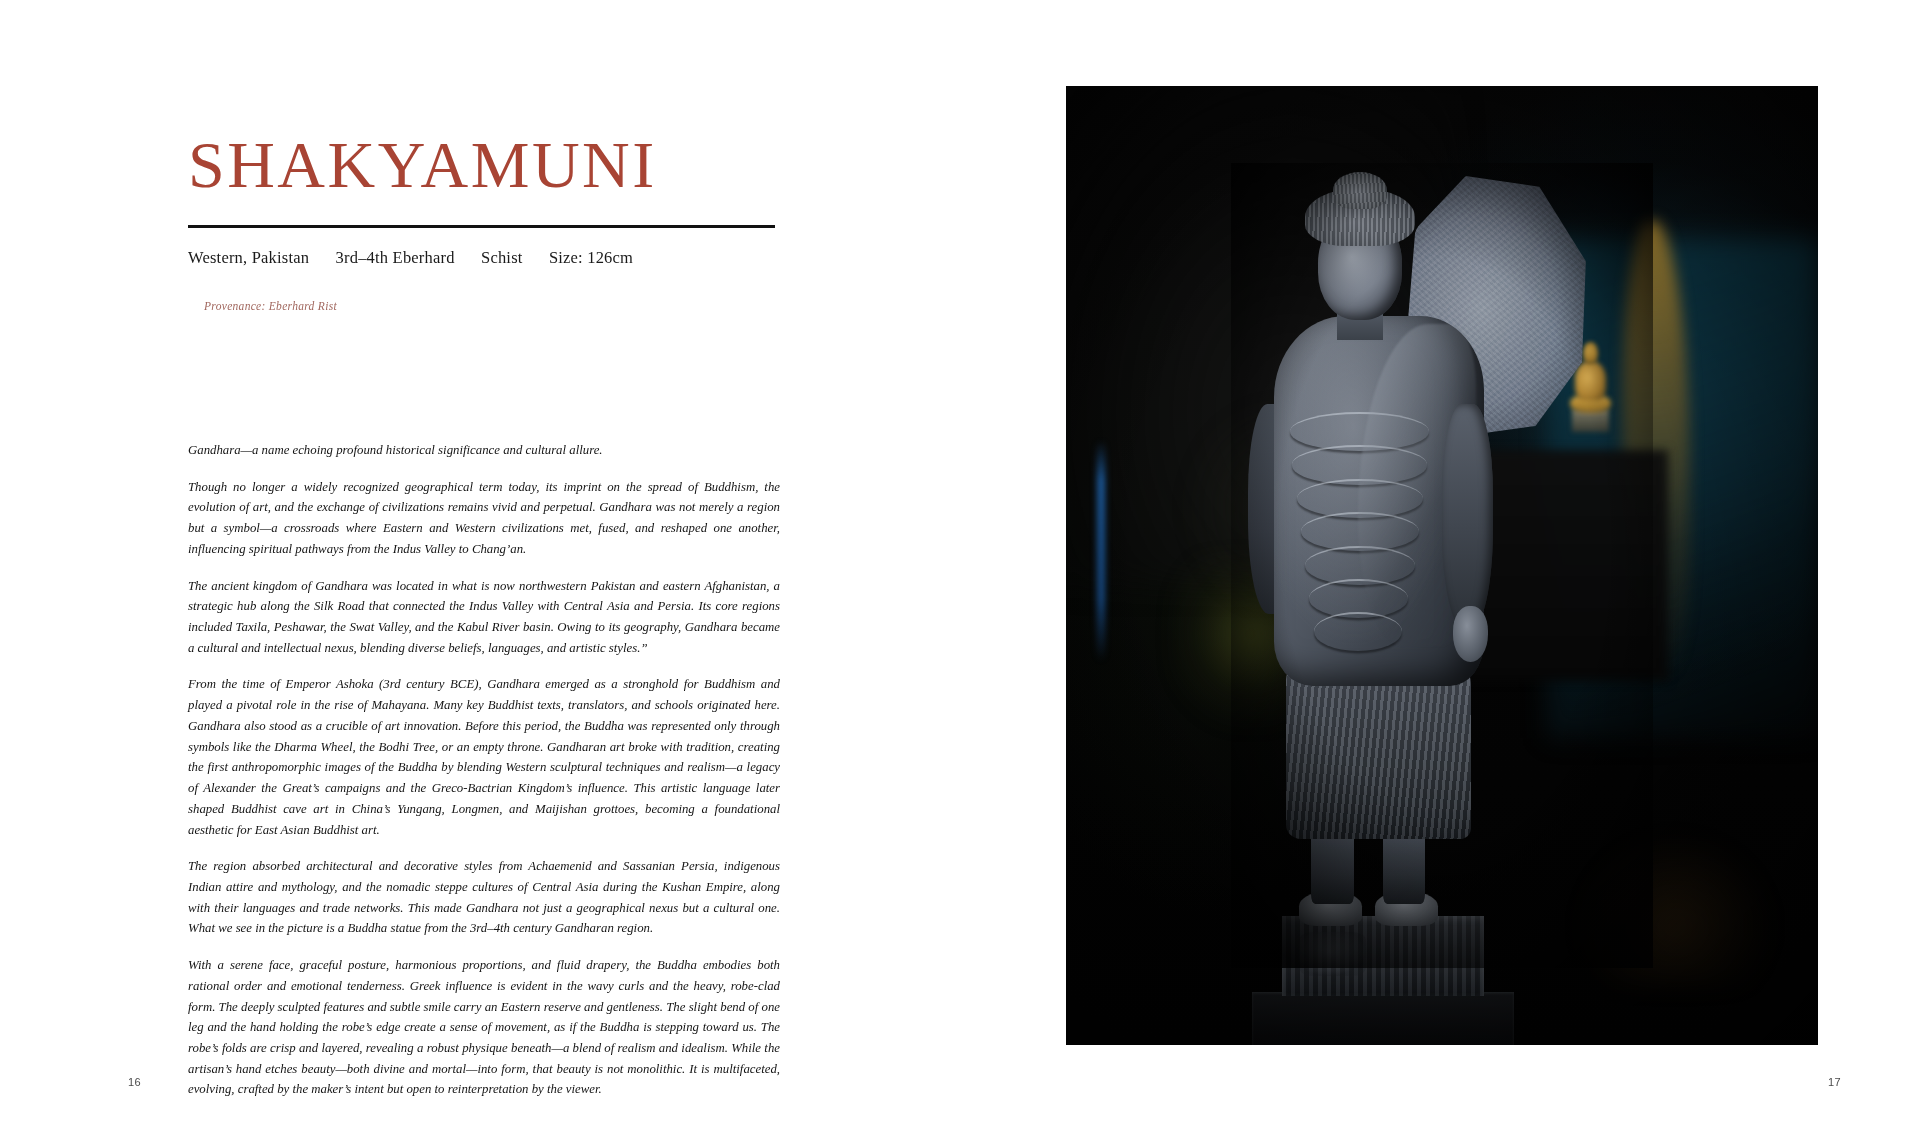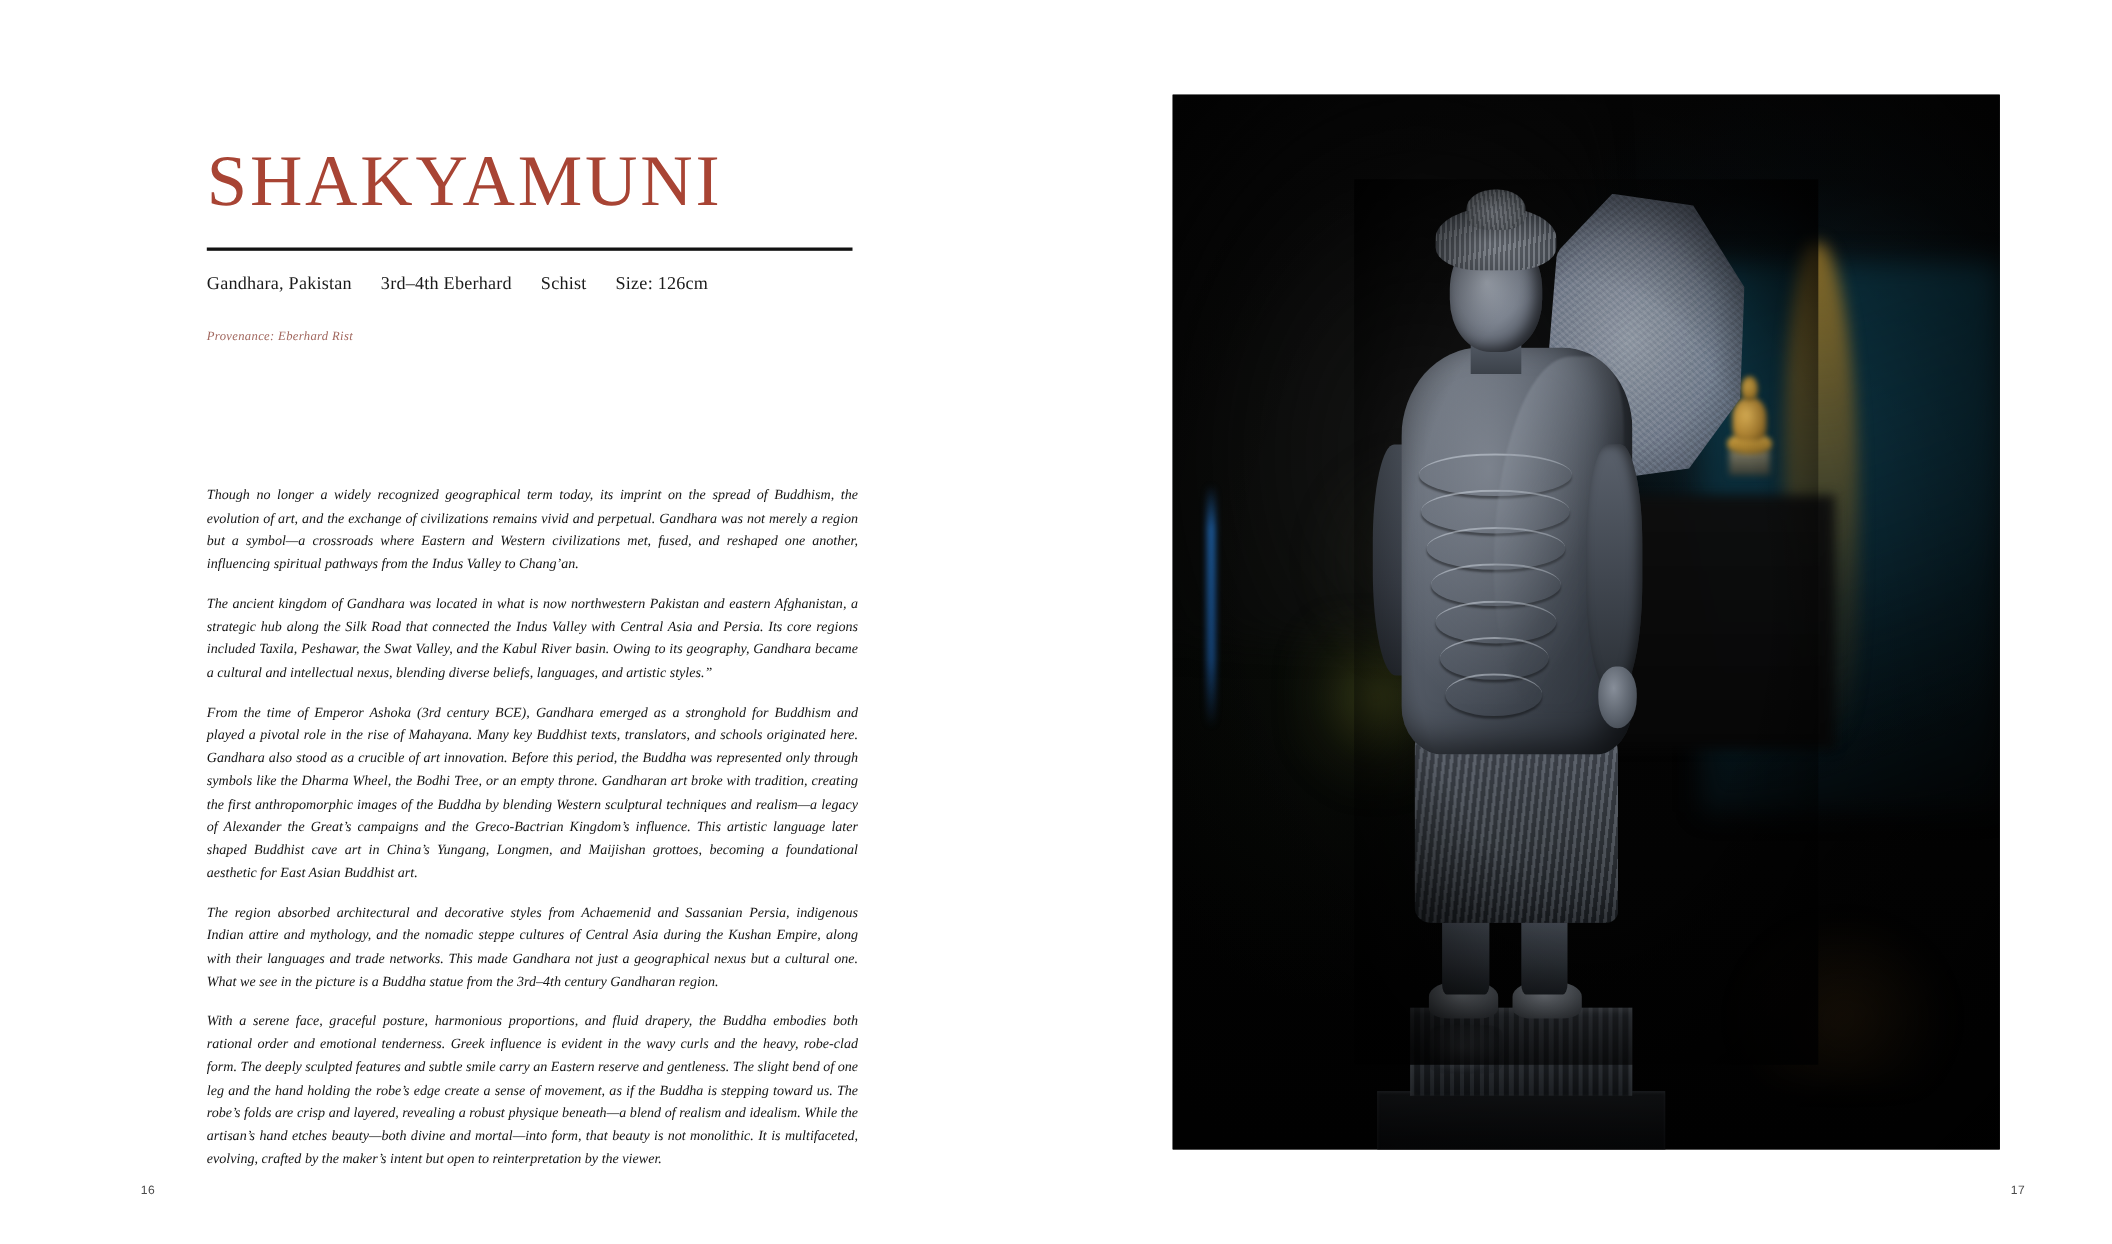--- a/index.html
+++ b/index.html
@@ -59,21 +59,21 @@
     font-size: 16.5px;
     color: #1a1a1a;
     letter-spacing: 0.2px;
     white-space: nowrap;
   }
   .meta-line .meta-item { margin-right: 22px; }
   .meta-line .meta-item:last-child { margin-right: 0; }
 
   .provenance {
     position: absolute;
-    left: 188px;
+    left: 204px;
     top: 300px;
     font-family: "Liberation Serif", serif;
     font-style: italic;
     font-size: 11.5px;
     color: #a1675e;
     letter-spacing: 0.3px;
   }
 
   .body-copy {
     position: absolute;
@@ -441,29 +441,30 @@
 
 <div class="spread">
 
   <div class="page-left">
 
     <div class="title">SHAKYAMUNI</div>
 
     <div class="title-rule"></div>
 
     <div class="meta-line">
-      <span class="meta-item">Gandhara, Pakistan</span>
+      <span class="meta-item">Western, Pakistan</span>
       <span class="meta-item">3rd–4th Eberhard</span>
       <span class="meta-item">Schist</span>
       <span class="meta-item">Size: 126cm</span>
     </div>
 
     <div class="provenance">Provenance:  Eberhard Rist</div>
 
     <div class="body-copy">
+      <p>Gandhara—a name echoing profound historical significance and cultural allure.</p>
       <p>Though no longer a widely recognized geographical term today, its imprint on the spread of Buddhism, the evolution of art, and the exchange of civilizations remains vivid and perpetual. Gandhara was not merely a region but a symbol—a crossroads where Eastern and Western civilizations met, fused, and reshaped one another, influencing spiritual pathways from the Indus Valley to Chang’an.</p>
       <p>The ancient kingdom of Gandhara was located in what is now northwestern Pakistan and eastern Afghanistan, a strategic hub along the Silk Road that connected the Indus Valley with Central Asia and Persia. Its core regions included Taxila, Peshawar, the Swat Valley, and the Kabul River basin. Owing to its geography, Gandhara became a cultural and intellectual nexus, blending diverse beliefs, languages, and artistic styles.”</p>
       <p>From the time of Emperor Ashoka (3rd century BCE), Gandhara emerged as a stronghold for Buddhism and played a pivotal role in the rise of Mahayana. Many key Buddhist texts, translators, and schools originated here. Gandhara also stood as a crucible of  art innovation. Before this period, the Buddha was represented only through symbols like the Dharma Wheel, the Bodhi Tree, or an empty throne. Gandharan art broke with tradition, creating the first anthropomorphic images of the Buddha by blending Western sculptural techniques and realism—a legacy of Alexander the Great’s campaigns and the Greco-Bactrian Kingdom’s influence. This artistic language later shaped Buddhist cave art in China’s Yungang, Longmen, and Maijishan grottoes, becoming a foundational aesthetic for East Asian Buddhist art.</p>
       <p>The region absorbed architectural and decorative styles from Achaemenid and Sassanian Persia, indigenous Indian attire and mythology, and the nomadic steppe cultures of Central Asia during the Kushan Empire, along with their languages and trade networks. This made Gandhara not just a geographical nexus but a cultural one. What we see in the picture is a Buddha statue from the 3rd–4th century Gandharan region.</p>
       <p>With a serene face, graceful posture, harmonious proportions, and fluid drapery, the Buddha embodies both rational order and emotional tenderness. Greek influence is evident in the wavy curls and the heavy, robe-clad form. The deeply sculpted features and subtle smile carry an Eastern reserve and gentleness. The slight bend of one leg and the hand holding the robe’s edge create a sense of movement, as if the Buddha is stepping toward us. The robe’s folds are crisp and layered, revealing a robust physique beneath—a blend of realism and idealism. While the artisan’s hand etches beauty—both divine and mortal—into form, that beauty is not monolithic. It is multifaceted, evolving, crafted by the maker’s intent but open to reinterpretation by the viewer.</p>
     </div>
   </div>
 
   <div class="page-right"></div>
 

